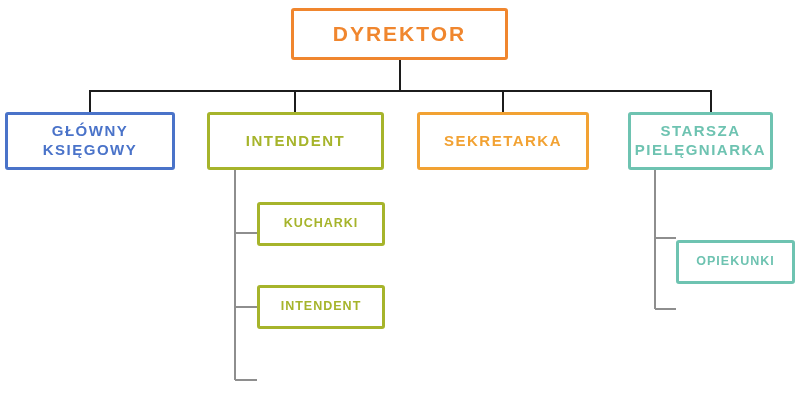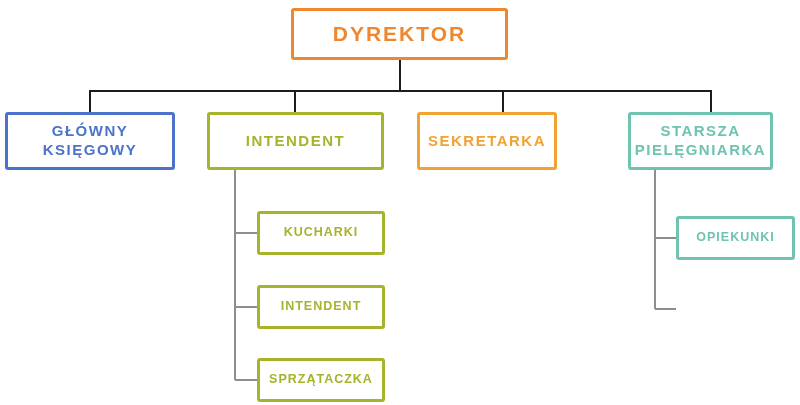--- a/index.html
+++ b/index.html
@@ -39,27 +39,27 @@
   .n-root {
     left: 291px; top: 8px; width: 217px; height: 52px;
     font-size: 21px; letter-spacing: 2px;
   }
   .n-dept {
     top: 112px; height: 58px;
     font-size: 15px; letter-spacing: 1.5px;
   }
   .n-d0 { left: 5px;   width: 170px; }
   .n-d1 { left: 207px; width: 177px; }
-  .n-d2 { left: 417px; width: 140px; }
+  .n-d2 { left: 417px; width: 172px; }
   .n-d3 { left: 628px; width: 145px; }
   .n-sub {
     width: 128px; height: 44px;
     font-size: 12.5px; letter-spacing: 1px;
   }
-  .n-kucharki    { left: 257px; top: 211px; }
+  .n-kucharki    { left: 257px; top: 202px; }
   .n-robotnik    { left: 257px; top: 285px; }
   .n-sprzataczka { left: 257px; top: 358px; }
   .n-opiekunki   { left: 676px; top: 216px; width: 119px; }
   .n-wozna       { left: 676px; top: 287px; width: 119px; }
 </style>
 </head>
 <body>
 
 <div id="canvas">
 
@@ -76,18 +76,17 @@
   <div class="node n-dept n-d1" style="border-color: rgb(166, 180, 43); color: rgb(166, 180, 43);">INTENDENT</div>
 
   <div class="node n-dept n-d2" style="border-color: rgb(242, 162, 51); color: rgb(242, 162, 51);">SEKRETARKA</div>
 
   <div class="node n-dept n-d3" style="border-color: rgb(110, 195, 177); color: rgb(110, 195, 177);">STARSZA PIELĘGNIARKA</div>
 
   <div class="node n-sub n-kucharki" style="border-color: rgb(166, 180, 43); color: rgb(166, 180, 43);">KUCHARKI</div>
 
   <div class="node n-sub n-robotnik" style="border-color: rgb(166, 180, 43); color: rgb(166, 180, 43);">INTENDENT</div>
 
-  <div class="node n-sub n-sprzataczka" style="border-color: rgb(166, 180, 43); color: rgb(166, 180, 43);">SPRZĄTACZKA</div>
 
-  <div class="node n-sub n-opiekunki" style="border-color: rgb(110, 195, 177); color: rgb(110, 195, 177);">OPIEKUNKI</div>
+  <div class="node n-sub n-opiekunki" style="border-color: rgb(110, 195, 177); color: rgb(110, 195, 177); margin-top: 24px;">OPIEKUNKI</div>
 
 
 </div>
 
 </body></html>

